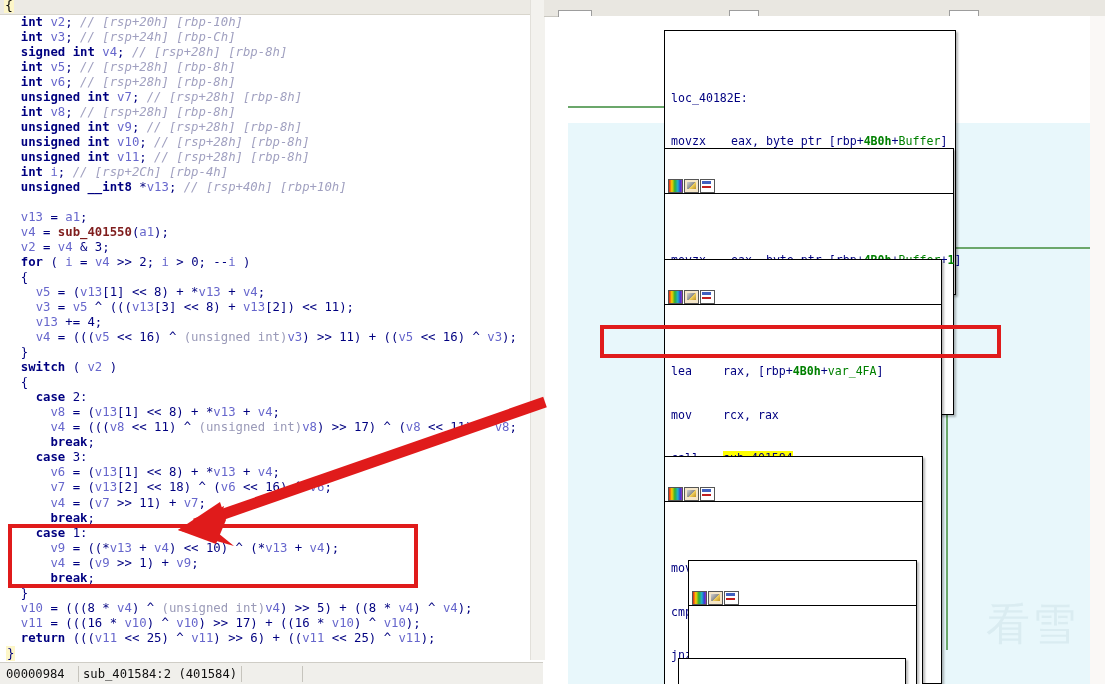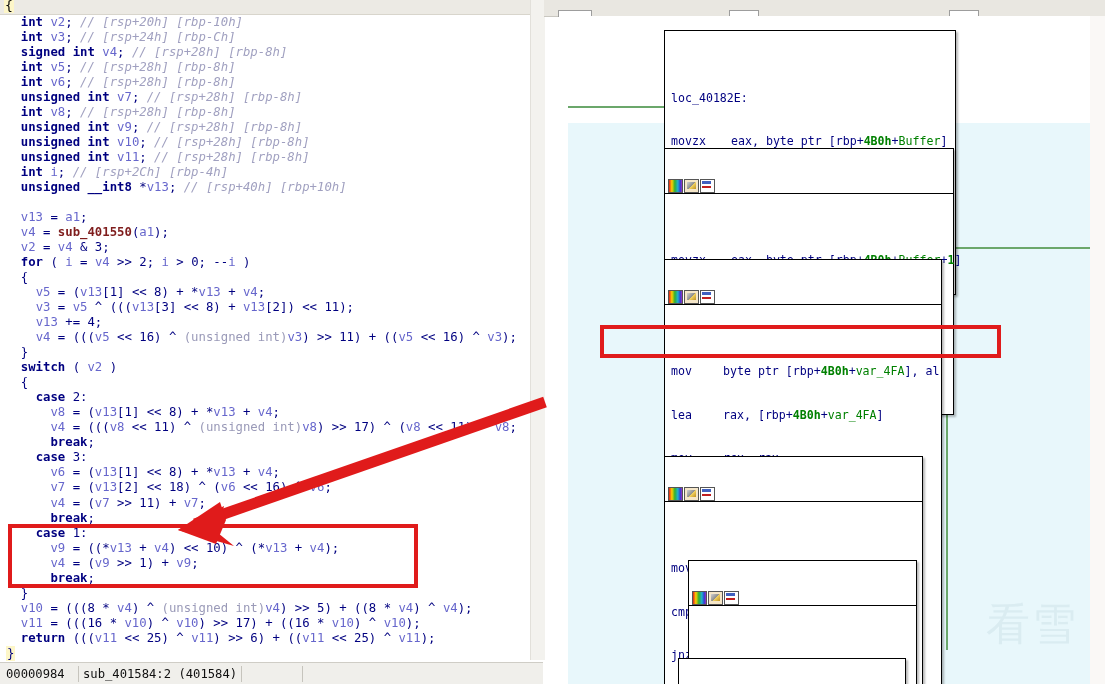--- a/index.html
+++ b/index.html
@@ -227,21 +227,20 @@
       </div>
     </div>
 
     <div class="node" style="left:96px;top:243px;width:276px;">
       <div class="titlebar">
         <span class="icn icn1"></span>
         <span class="icn icn2"></span>
         <span class="icn icn3"></span>
       </div>
       <div class="body">
-        <span class="ins"><span class="mn">mov</span>byte ptr [rbp+<span class="hex">4B0h</span>+<span class="vname">var_4FA</span>], al</span>
         <span class="ins"><span class="mn">lea</span>rax, [rbp+<span class="hex">4B0h</span>+<span class="vname">var_4FA</span>]</span>
         <span class="ins"><span class="mn">mov</span>rcx, rax</span>
         <span class="ins"><span class="mn">call</span><span class="hl">sub_401584</span></span>
         <span class="ins"><span class="mn">mov</span>[rbp+<span class="hex">4B0h</span>+<span class="vname">var_4</span>], eax</span>
         <span class="ins"><span class="mn">mov</span>eax, [rbp+<span class="hex">4B0h</span>+<span class="vname">var_4</span>]</span>
         <span class="ins"><span class="mn">mov</span>rdx, [rbp+<span class="hex">4B0h</span>+<span class="vname">Context._R11</span>]</span>
         
         
       </div>
     </div>

